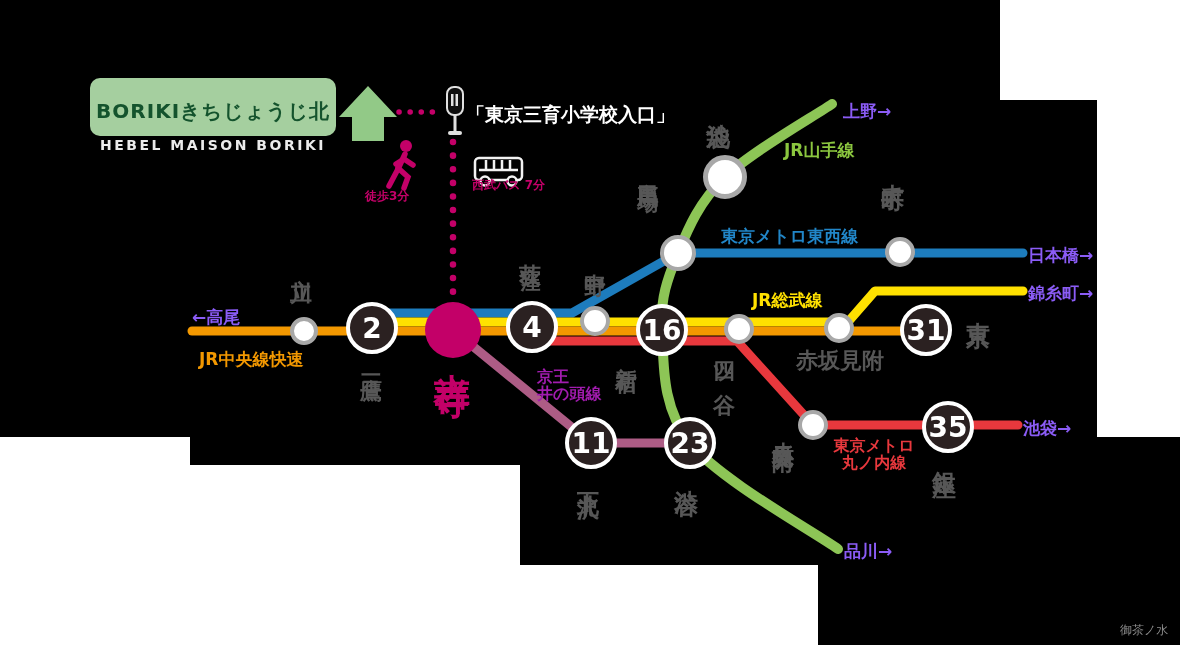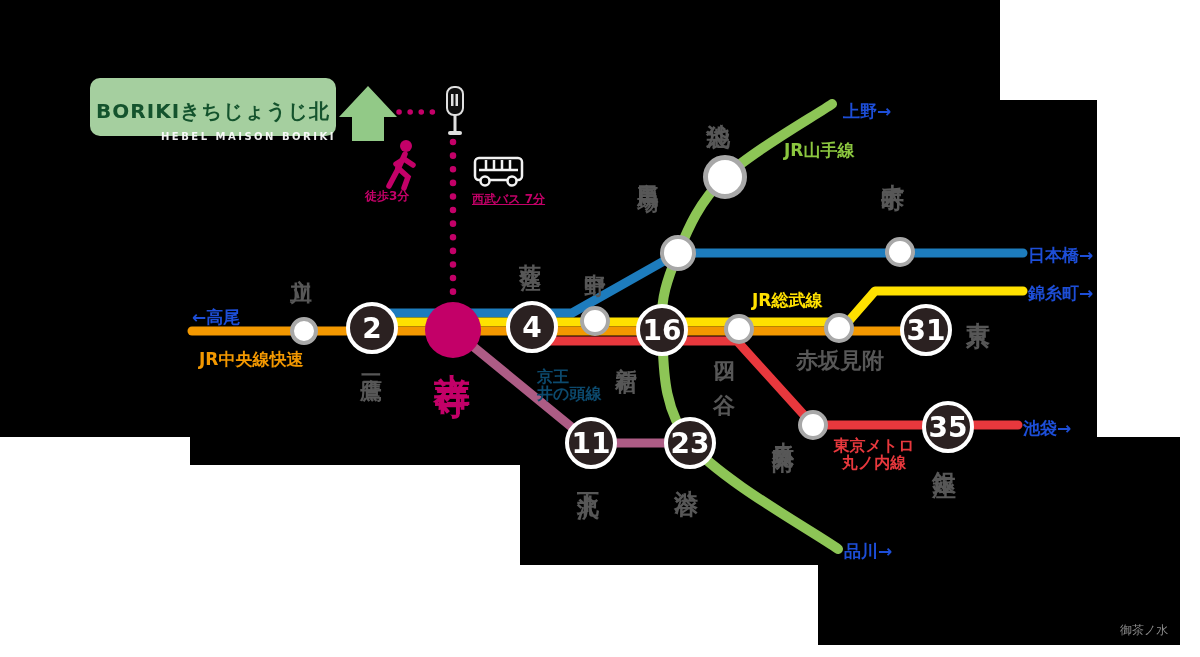--- a/index.html
+++ b/index.html
@@ -3,30 +3,30 @@
 <meta charset="utf-8">
 <style>
   html,body{margin:0;padding:0;background:#fff;}
   #stage{position:relative;width:1200px;height:657px;background:#fff;overflow:hidden;
          font-family:"DejaVu Sans","Liberation Sans",sans-serif;}
   .panel{position:absolute;background:#000;}
   #lines-svg{position:absolute;left:0;top:0;z-index:2;}
   .txt{position:absolute;z-index:5;white-space:nowrap;font-weight:bold;}
   .vtext{writing-mode:vertical-rl;text-orientation:upright;letter-spacing:3px;line-height:1;}
   .slabel{color:#575757;font-size:22px;}
-  .dir{color:#1d4ed8;font-size:17px;}
+  .dir{color:#8b5cf6;font-size:17px;}
   .wcircle{position:absolute;z-index:4;background:#fff;border:4px solid #a8a8a8;border-radius:50%;box-sizing:border-box;}
   .numcircle{position:absolute;z-index:4;width:52px;height:52px;border-radius:50%;background:#2b2121;
              border:4px solid #fff;box-sizing:border-box;color:#fff;font-weight:bold;font-size:28px;
              display:flex;align-items:center;justify-content:center;}
   #home-circle{position:absolute;z-index:4;width:56px;height:56px;border-radius:50%;background:#c30068;}
   #prop-card{position:absolute;z-index:5;left:90px;top:78px;width:246px;height:58px;background:#a5cf9f;
              border-radius:10px;text-align:center;}
   #prop-card .t1{color:#14532d;font-weight:bold;font-size:20px;margin-top:20px;letter-spacing:1px;}
-  #prop-card .t2{color:rgba(255,255,255,.92);font-weight:bold;font-size:10px;letter-spacing:2.5px;margin-top:6px;text-align:right;}
+  #prop-card .t2{color:rgba(255,255,255,.92);font-weight:bold;font-size:14px;letter-spacing:2.5px;margin-top:12px;}
   .magenta{color:#c30068;font-size:12px;}
 </style>
 </head>
 <body>
 
 <div id="stage">
 
   <div class="panel" style="left:0;top:0;width:1000px;height:437px;"></div>
   <div class="panel" style="left:1000px;top:100px;width:97px;height:337px;"></div>
   <div class="panel" style="left:190px;top:437px;width:907px;height:28px;"></div>
@@ -82,30 +82,32 @@
       <circle cx="512" cy="181" r="4.5" fill="#000"></circle>
     </g>
   </svg>
 
   <div id="prop-card">
     <div class="t1">BORIKIきちじょうじ北</div>
     <div class="t2">HEBEL MAISON BORIKI</div>
   </div>
 
   <div class="txt magenta" style="left:365px;top:188px;">徒歩3分</div>
-  <div class="txt magenta" style="left:472px;top:191px;text-decoration:underline;">西武バス 7分</div>
+  <div class="txt" style="left:466px;top:102px;color:#fff;font-size:19px;">「東京三育小学校入口」</div>
+  <div class="txt magenta" style="left:472px;top:177px;">西武バス 7分</div>
 
   <div class="txt" style="left:199px;top:348px;color:#f39800;font-size:17px;">JR中央線快速</div>
+  <div class="txt" style="left:721px;top:225px;color:#2186c8;font-size:17px;">東京メトロ東西線</div>
   <div class="txt" style="left:784px;top:139px;color:#8bc63f;font-size:17px;">JR山手線</div>
   <div class="txt" style="left:752px;top:289px;color:#ffe100;font-size:17px;">JR総武線</div>
   <div class="txt" style="left:828px;top:437px;color:#e8383d;font-size:16px;text-align:center;width:92px;line-height:17px;">
     <div>東京メトロ</div>
     <div>丸ノ内線</div>
   </div>
-  <div class="txt" style="left:537px;top:368px;color:#0c4a6e;font-size:16px;line-height:17px;">
+  <div class="txt" style="left:537px;top:368px;color:#a21caf;font-size:16px;line-height:17px;">
     <div>京王</div>
     <div>井の頭線</div>
   </div>
 
   <div class="txt dir" style="left:192px;top:306px;">←高尾</div>
   <div class="txt dir" style="left:843px;top:100px;">上野→</div>
   <div class="txt dir" style="left:1028px;top:244px;">日本橋→</div>
   <div class="txt dir" style="left:1028px;top:282px;">錦糸町→</div>
   <div class="txt dir" style="left:1023px;top:417px;">池袋→</div>
   <div class="txt dir" style="left:844px;top:540px;">品川→</div>

